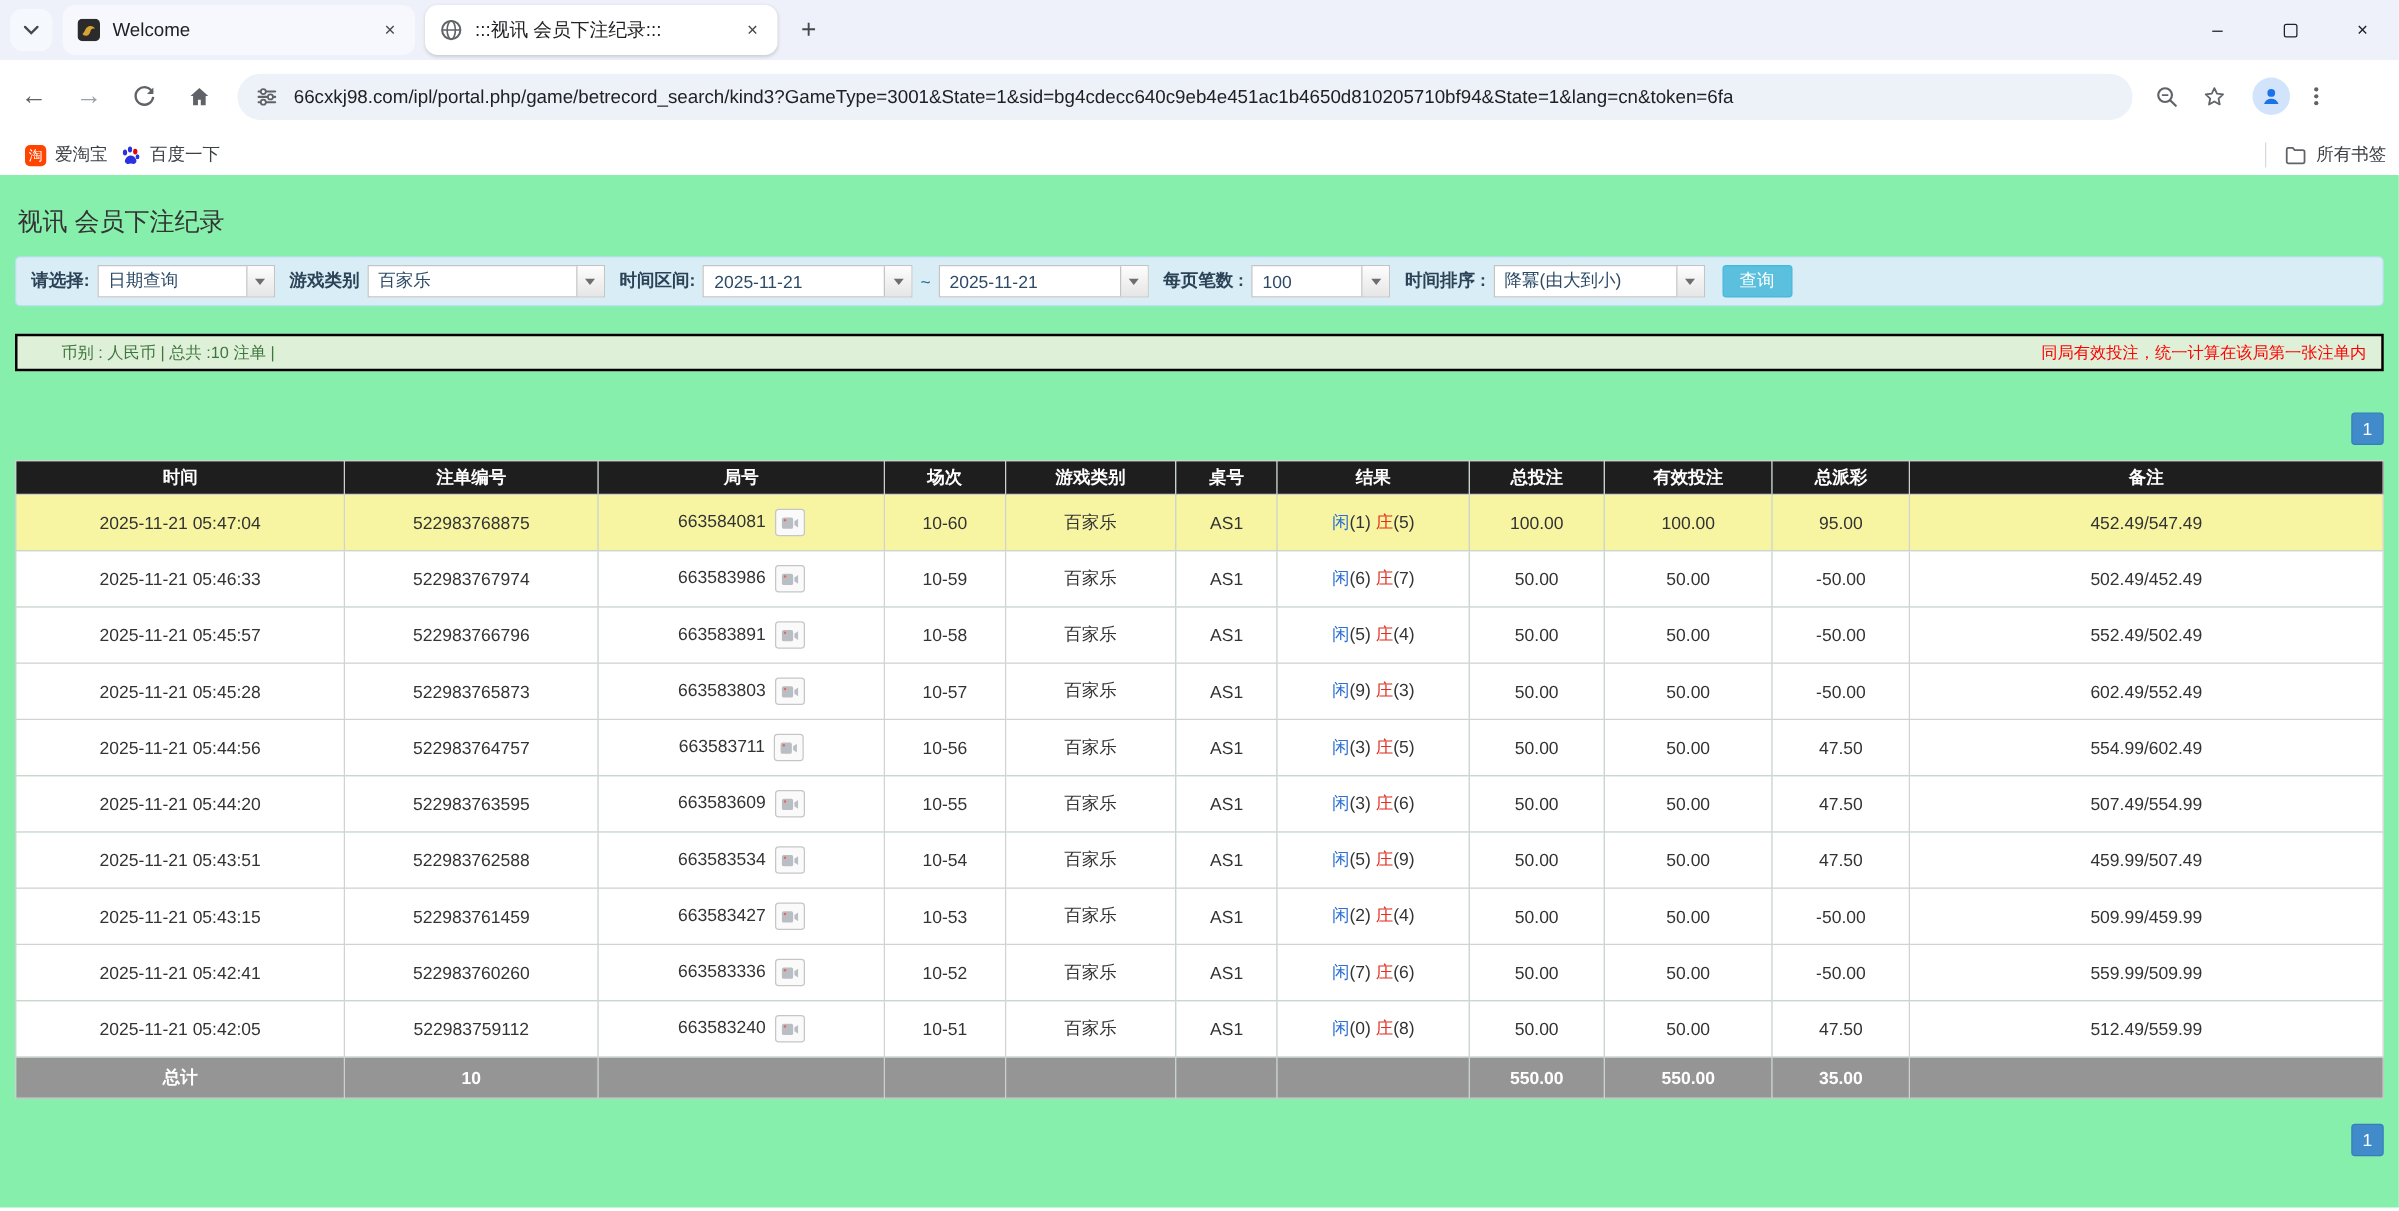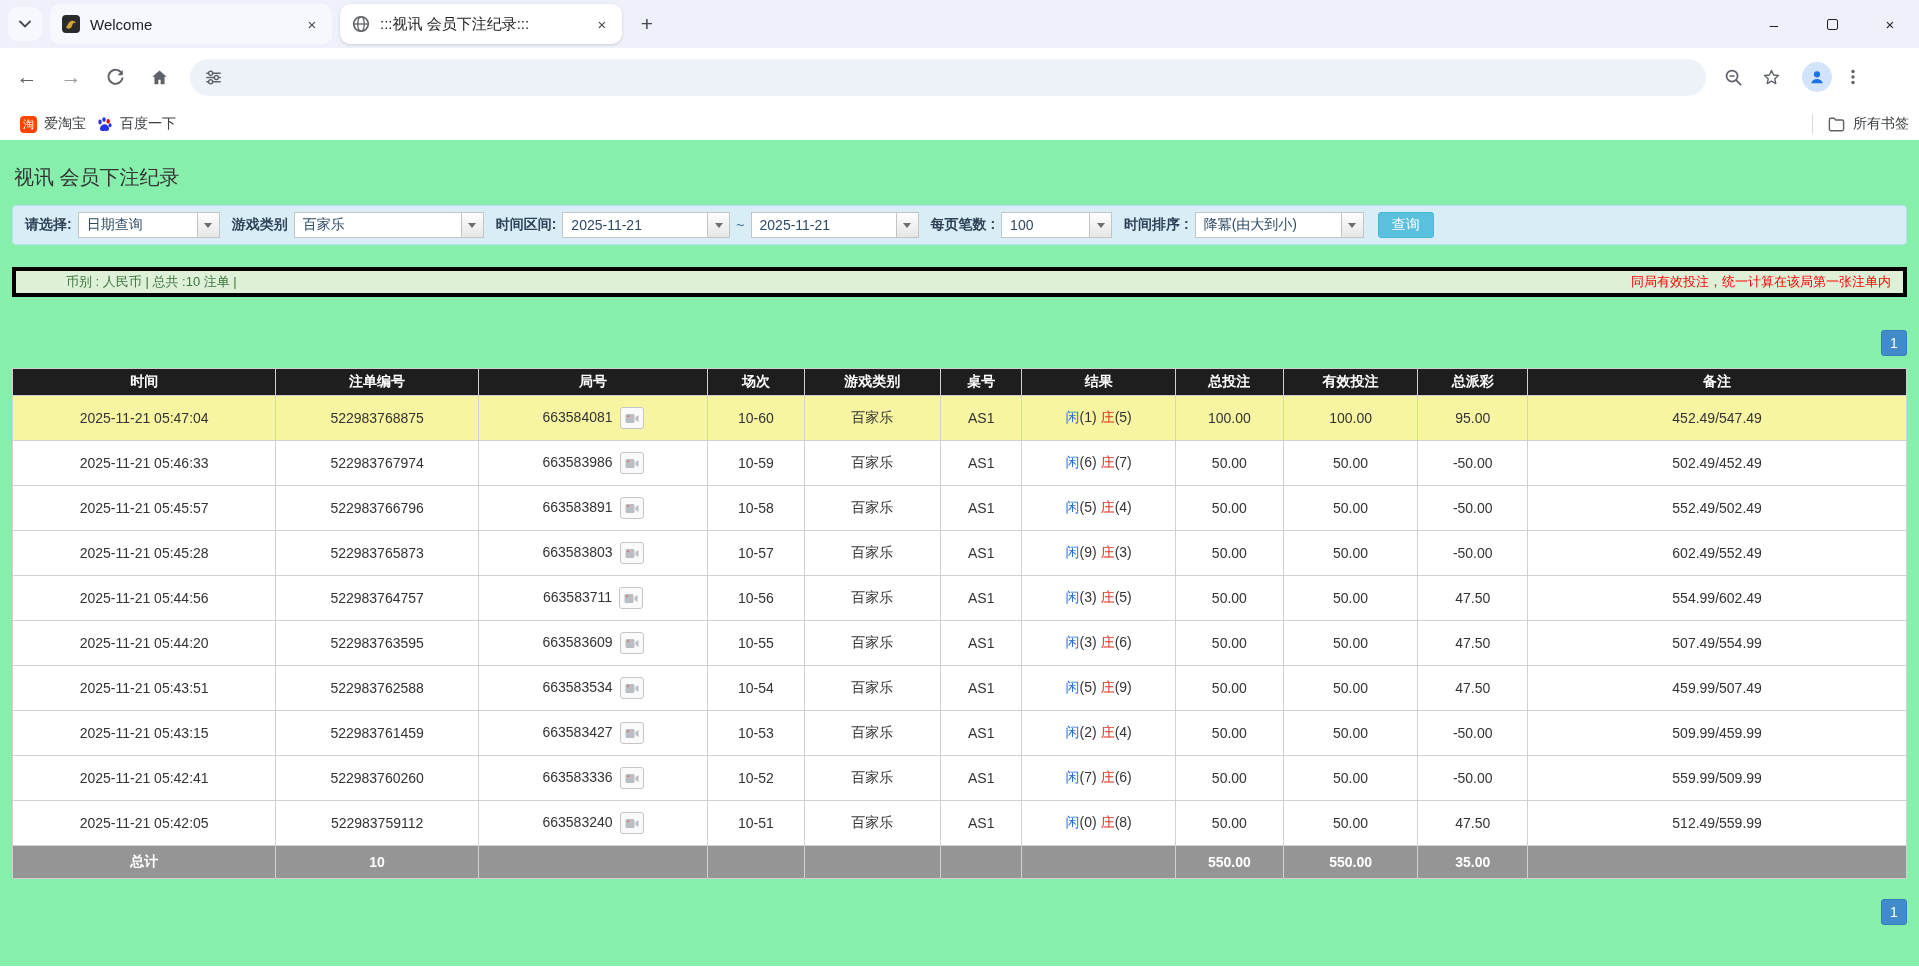--- a/index.html
+++ b/index.html
@@ -61,22 +61,22 @@
   .combo .combo-text { font-size:14px; color:#2c4a66; padding:0 8px; display:flex; align-items:center;
     flex:1; white-space:nowrap; overflow:hidden; }
   .combo .combo-arrow { width:22px; border-left:1px solid #c4c4c4;
     background:linear-gradient(#fdfdfd,#e6e6e6); display:flex; align-items:center; justify-content:center; }
   .combo .combo-arrow i { width:0; height:0; border-left:4px solid transparent;
     border-right:4px solid transparent; border-top:5px solid #6e6e6e; }
   .tilde { font-size:14px; color:#31708f; margin:0 6px; }
   .search-btn { height:26px; margin-left:14px; padding:0 13px; background:#5bc0de;
     border:1px solid #46b8da; border-radius:3px; color:#fff; font-size:14px; }
 
-  .summarybar { height:30px; margin-top:22px; background:#dff0d8; border:4px solid #000000;
-    display:flex; align-items:center; justify-content:space-between; padding:0 12px 0 50px; }
+  .summarybar { height:30px; margin-top:22px; background:#dff0d8; border:2px solid #000000;
+    display:flex; align-items:center; justify-content:space-between; padding:0 12px 0 35px; }
   .summary-left { font-size:13px; color:#3c763d; }
   .summary-right { font-size:13px; color:#ff0000; }
 
   .pag-row { display:flex; justify-content:flex-end; margin-top:33px; }
   .pag-row.bottom { margin-top:20px; }
   .pag-btn { min-width:26px; height:26px; background:#428bca; border:1px solid #357ebd;
     border-radius:3px; color:#fff; font-size:14px; display:flex; align-items:center; justify-content:center; }
 
   table.bets { width:100%; border-collapse:collapse; margin-top:12px; table-layout:fixed;padding-left:39px; }
   table.bets th { background:#1e1e1e; color:#fff; font-size:14px; font-weight:bold; height:27px;
@@ -158,20 +158,21 @@
     <svg width="19" height="19" viewBox="0 0 20 20" style="flex:0 0 auto; margin-right:12px;">
         <g stroke="#5f6368" stroke-width="1.7" stroke-linecap="round">
           <line x1="3" y1="5.5" x2="17" y2="5.5"></line>
           <line x1="3" y1="10" x2="17" y2="10"></line>
           <line x1="3" y1="14.5" x2="17" y2="14.5"></line>
         </g>
         <circle cx="7" cy="5.5" r="2.1" fill="#fff" stroke="#5f6368" stroke-width="1.5"></circle>
         <circle cx="13" cy="10" r="2.1" fill="#fff" stroke="#5f6368" stroke-width="1.5"></circle>
         <circle cx="7" cy="14.5" r="2.1" fill="#fff" stroke="#5f6368" stroke-width="1.5"></circle>
       </svg>
+    <span class="url-text">66cxkj98.com/ipl/portal.php/game/betrecord_search/kind3?GameType=3001&amp;State=1&amp;sid=bg4cdecc640c9eb4e451ac1b4650d810205710bf94&amp;State=1&amp;lang=cn&amp;token=6fa</span>
   </div>
 
   <div class="right-icons">
     <div class="nav-icon" style="margin-left:2px;">
       <svg width="19" height="19" viewBox="0 0 20 20">
           <circle cx="8.5" cy="8.5" r="5.8" fill="none" stroke="#5f6368" stroke-width="1.8"></circle>
           <line x1="13" y1="13" x2="17.5" y2="17.5" stroke="#5f6368" stroke-width="1.8" stroke-linecap="round"></line>
           <line x1="5.8" y1="8.5" x2="11.2" y2="8.5" stroke="#5f6368" stroke-width="1.6"></line>
         </svg>
     </div>

